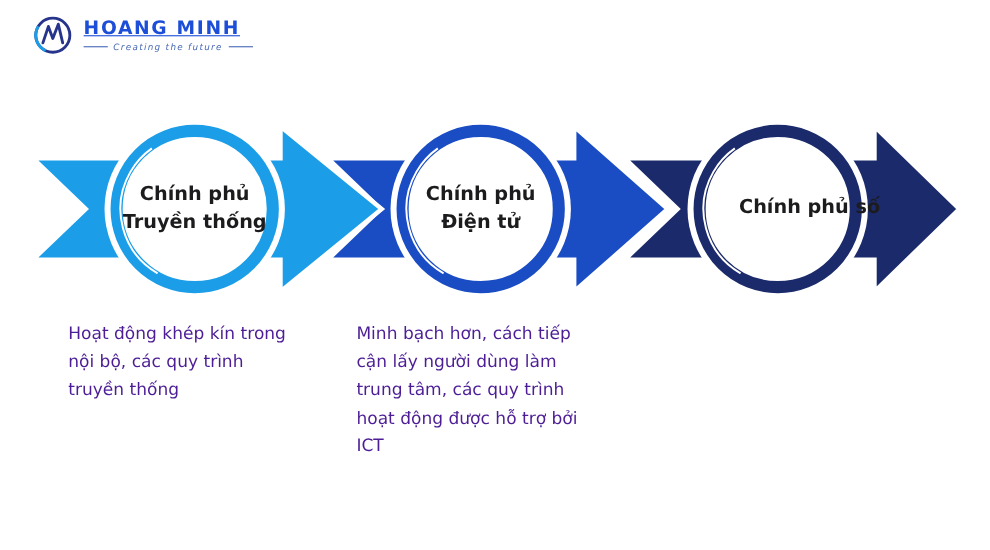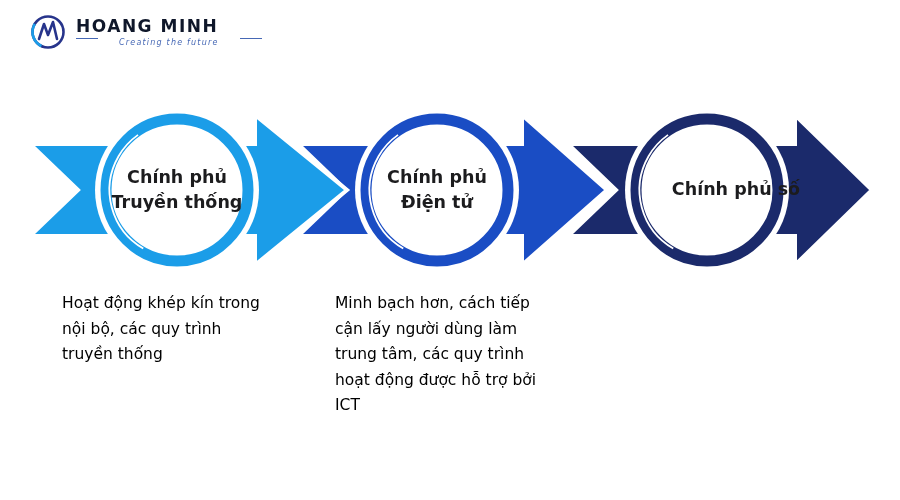--- a/index.html
+++ b/index.html
@@ -11,45 +11,45 @@
     font-family:"DejaVu Sans", sans-serif;
   }
   
   .logo{
     position:absolute;left:28px;top:12px;
     display:flex;align-items:center;gap:8px;
   }
   .logo-text{display:flex;flex-direction:column;}
   .logo-name{
     font-size:17px;font-weight:700;letter-spacing:1.5px;
-    color:#0f172a;line-height:1.1;
+    color:#1d4ed8;line-height:1.1;text-decoration:underline;
   }
   .logo-tagline-row{
-    display:flex;gap:21px;margin-top:3px;
+    display:flex;align-items:center;gap:5px;margin-top:3px;
   }
   .tl-line{display:block;width:22px;border-top:1.5px solid #4668B5;}
   .logo-tagline{
     font-size:8px;letter-spacing:1.2px;color:#4668B5;font-style:italic;
   }
   
   .diagram-svg{position:absolute;left:0;top:0;}
   .stage-label{
     position:absolute;width:150px;height:96px;
     display:flex;align-items:center;justify-content:center;
     text-align:center;
     font-size:17.5px;font-weight:700;color:#1C1C1E;
     line-height:1.45;white-space:pre-line;
   }
   .stage-desc{
     position:absolute;top:291px;
-    font-size:15.5px;color:#000000;line-height:1.65;
+    font-size:15.5px;color:#4c1d95;line-height:1.65;
     text-align:left;
   }
   .desc-1{left:62px;width:212px;}
-  .desc-2{left:335px;width:218px;}
+  .desc-2{left:324px;width:218px;}
   .desc-3{left:588px;width:252px;}
   .label-1{left:102px;top:142px;}
   .label-2{left:362px;top:142px;}
   .label-3{left:661px;top:142px;}
 </style>
 </head>
 <body>
 
 <div id="canvas">
 

